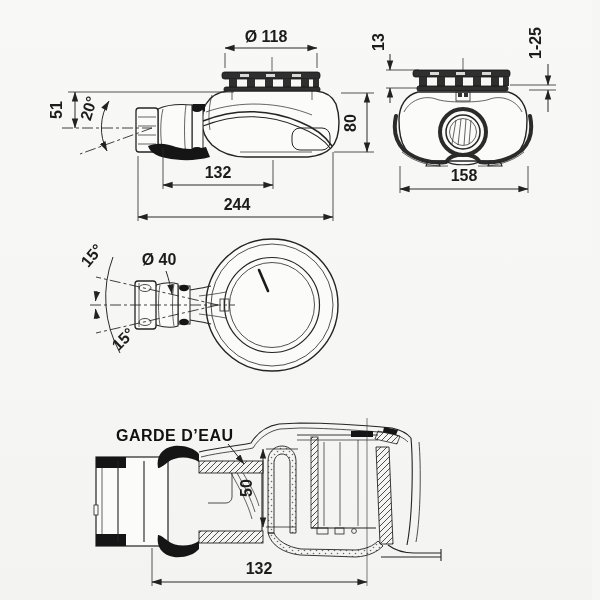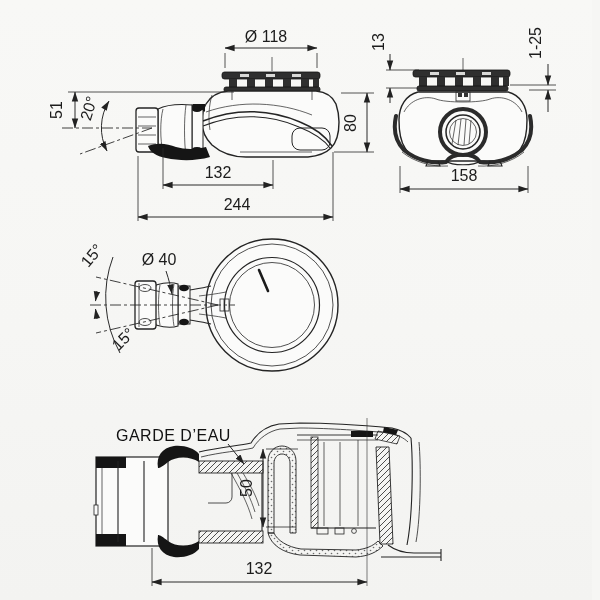--- a/index.html
+++ b/index.html
@@ -1,18 +1,18 @@
 <!DOCTYPE html>
 <html><head>
 <meta charset="utf-8">
 <style>
   html,body{margin:0;padding:0;}
   body{background:#f6f6f4;width:600px;height:600px;overflow:hidden;}
   .stage{width:592px;height:600px;position:relative;
-         background:linear-gradient(180deg,#f8f8f6 0%,#f6f6f4 55%,#f3f3f1 100%);}
+         background:linear-gradient(180deg,#f8f8f6 0%,#f6f6f4 55%,#f3f3f1 100%);font-weight:bold;}
   svg{display:block;}
   .dim{font-family:"Liberation Sans",sans-serif;font-size:16px;fill:#1c1c1c;}
   .lbl{font-family:"Liberation Sans",sans-serif;font-size:16px;letter-spacing:.5px;fill:#111;}
   .o{fill:none;stroke:#242424;}
   .body{fill:#fbfbfa;stroke:#242424;}
   .ink{fill:#151515;stroke:none;}
   .dimline{fill:none;stroke:#2a2a2a;stroke-width:1;}
   .extline{fill:none;stroke:#2a2a2a;stroke-width:.8;}
   .cdash{fill:none;stroke:#2a2a2a;stroke-width:.9;stroke-dasharray:11 3 3 3;}
   .thin{stroke-width:.7;} .mid{stroke-width:1.1;} .thick{stroke-width:1.4;}

